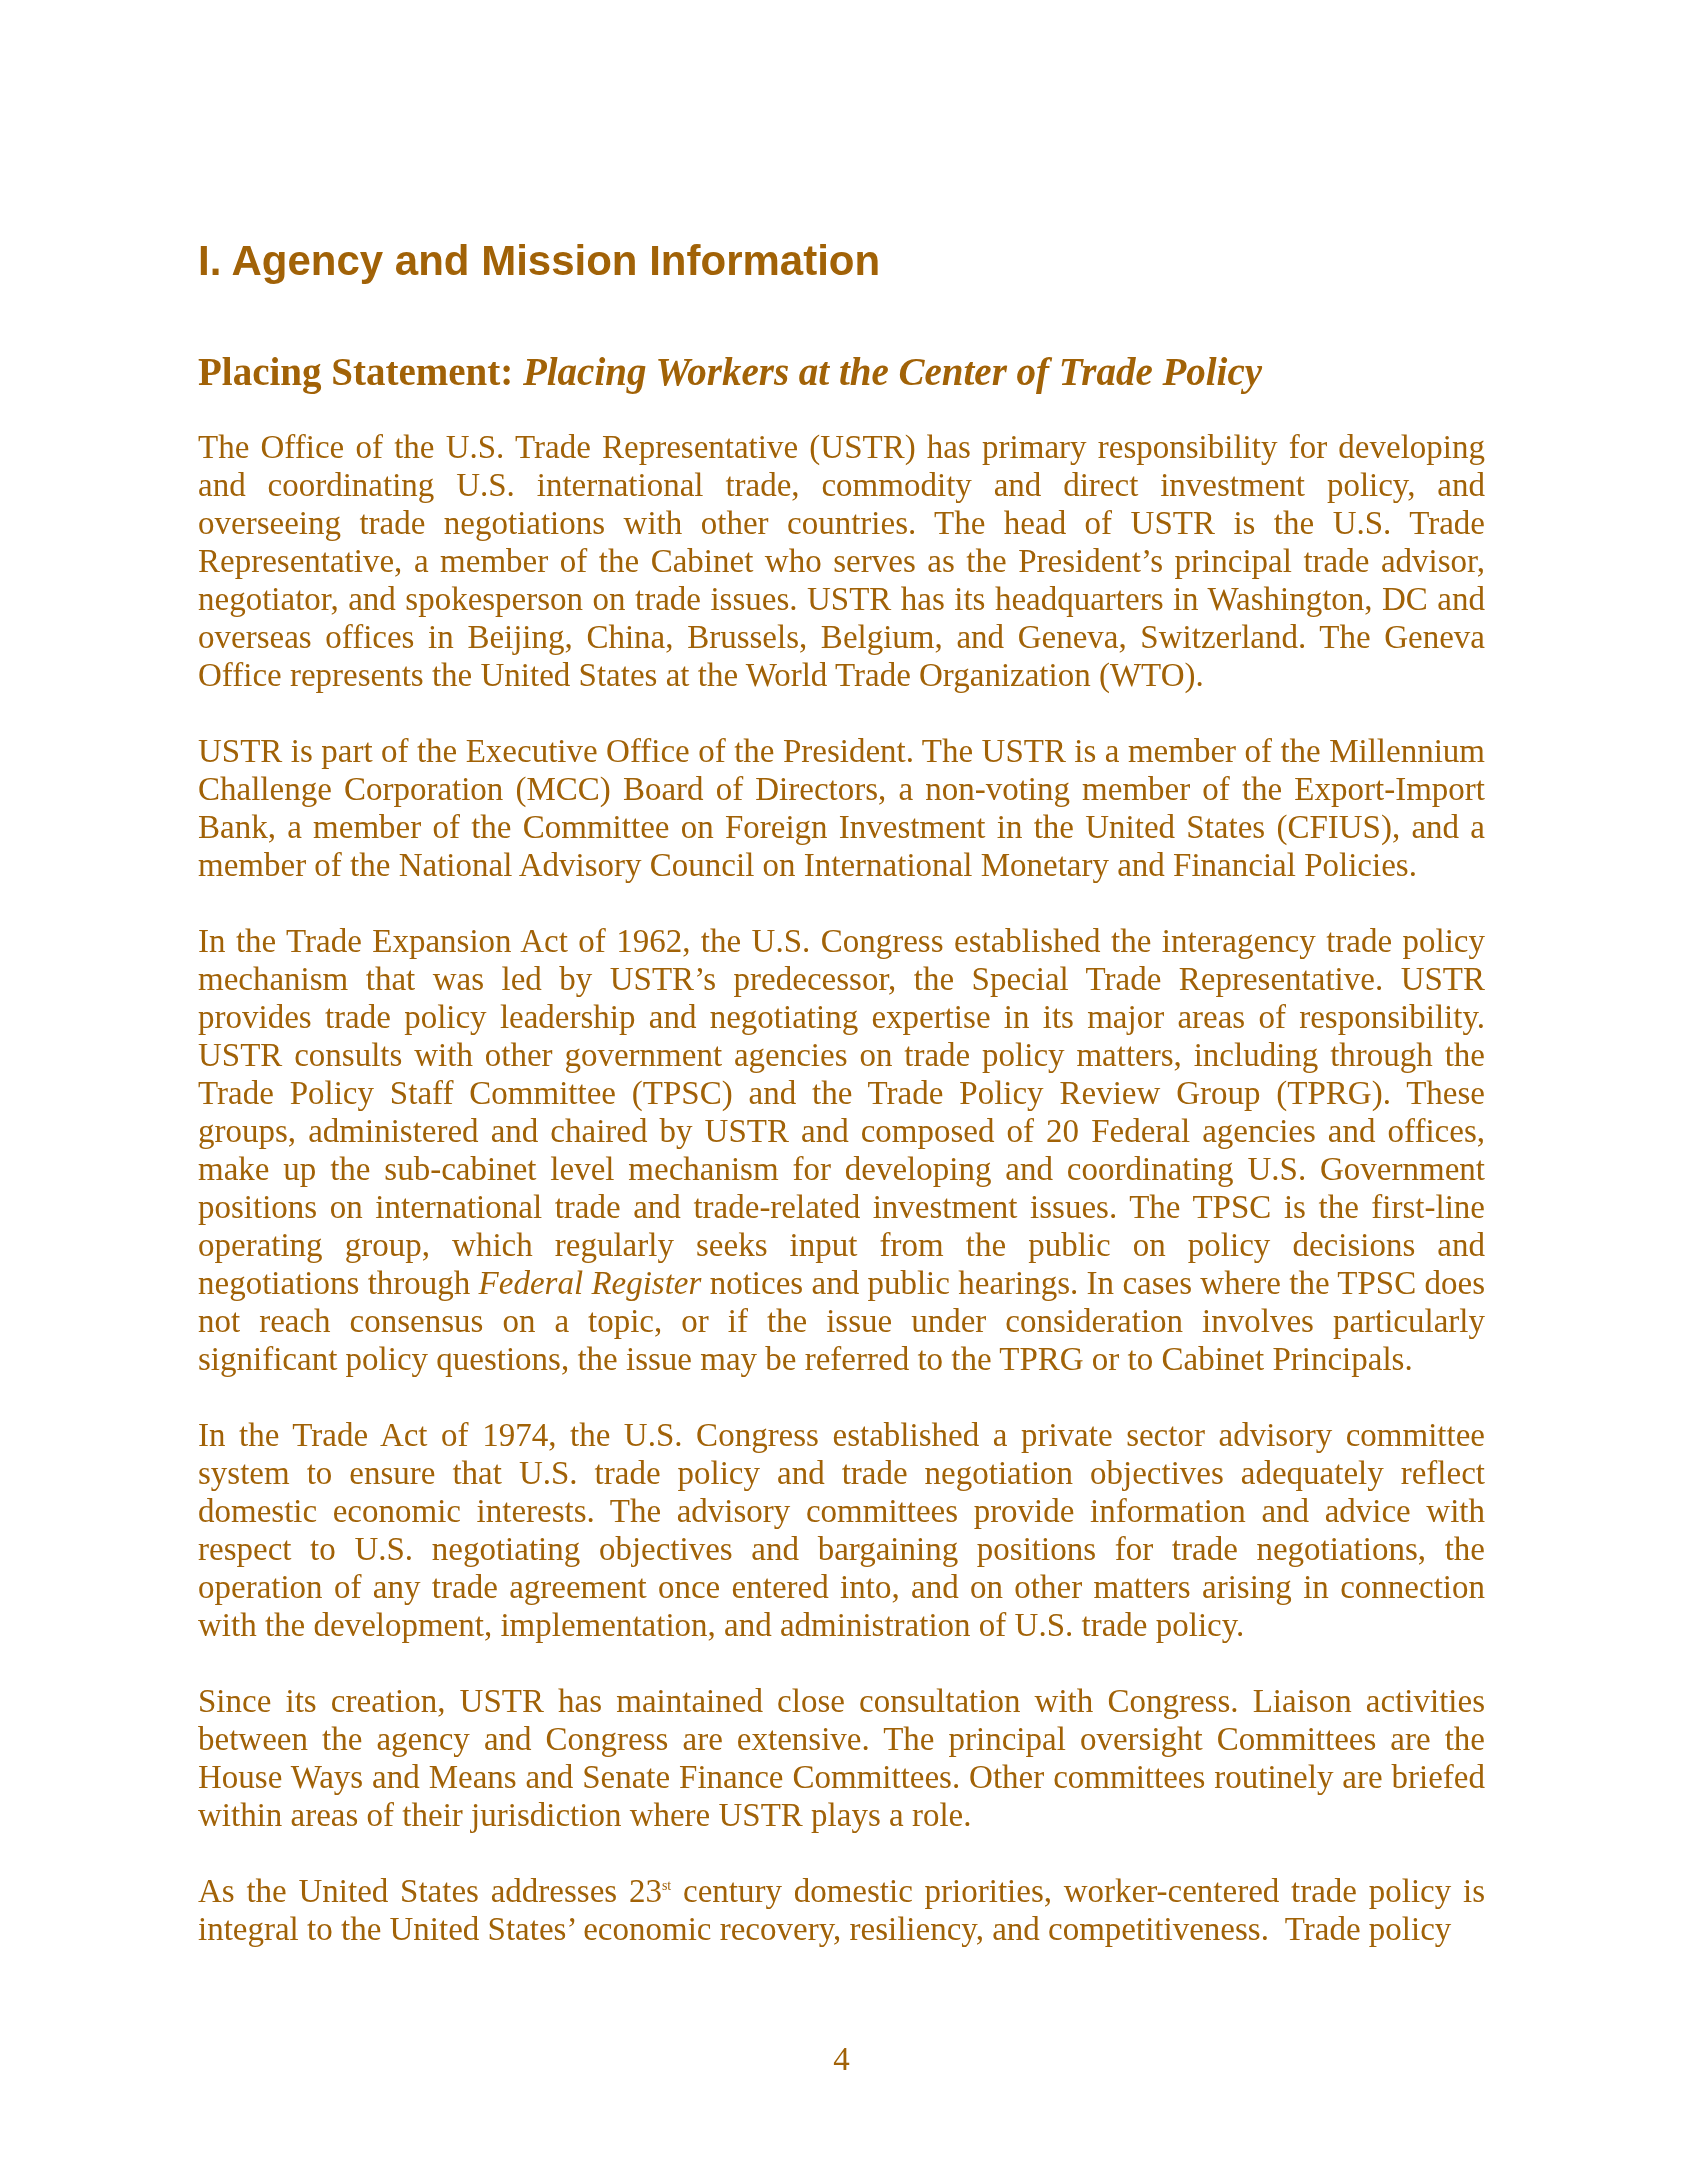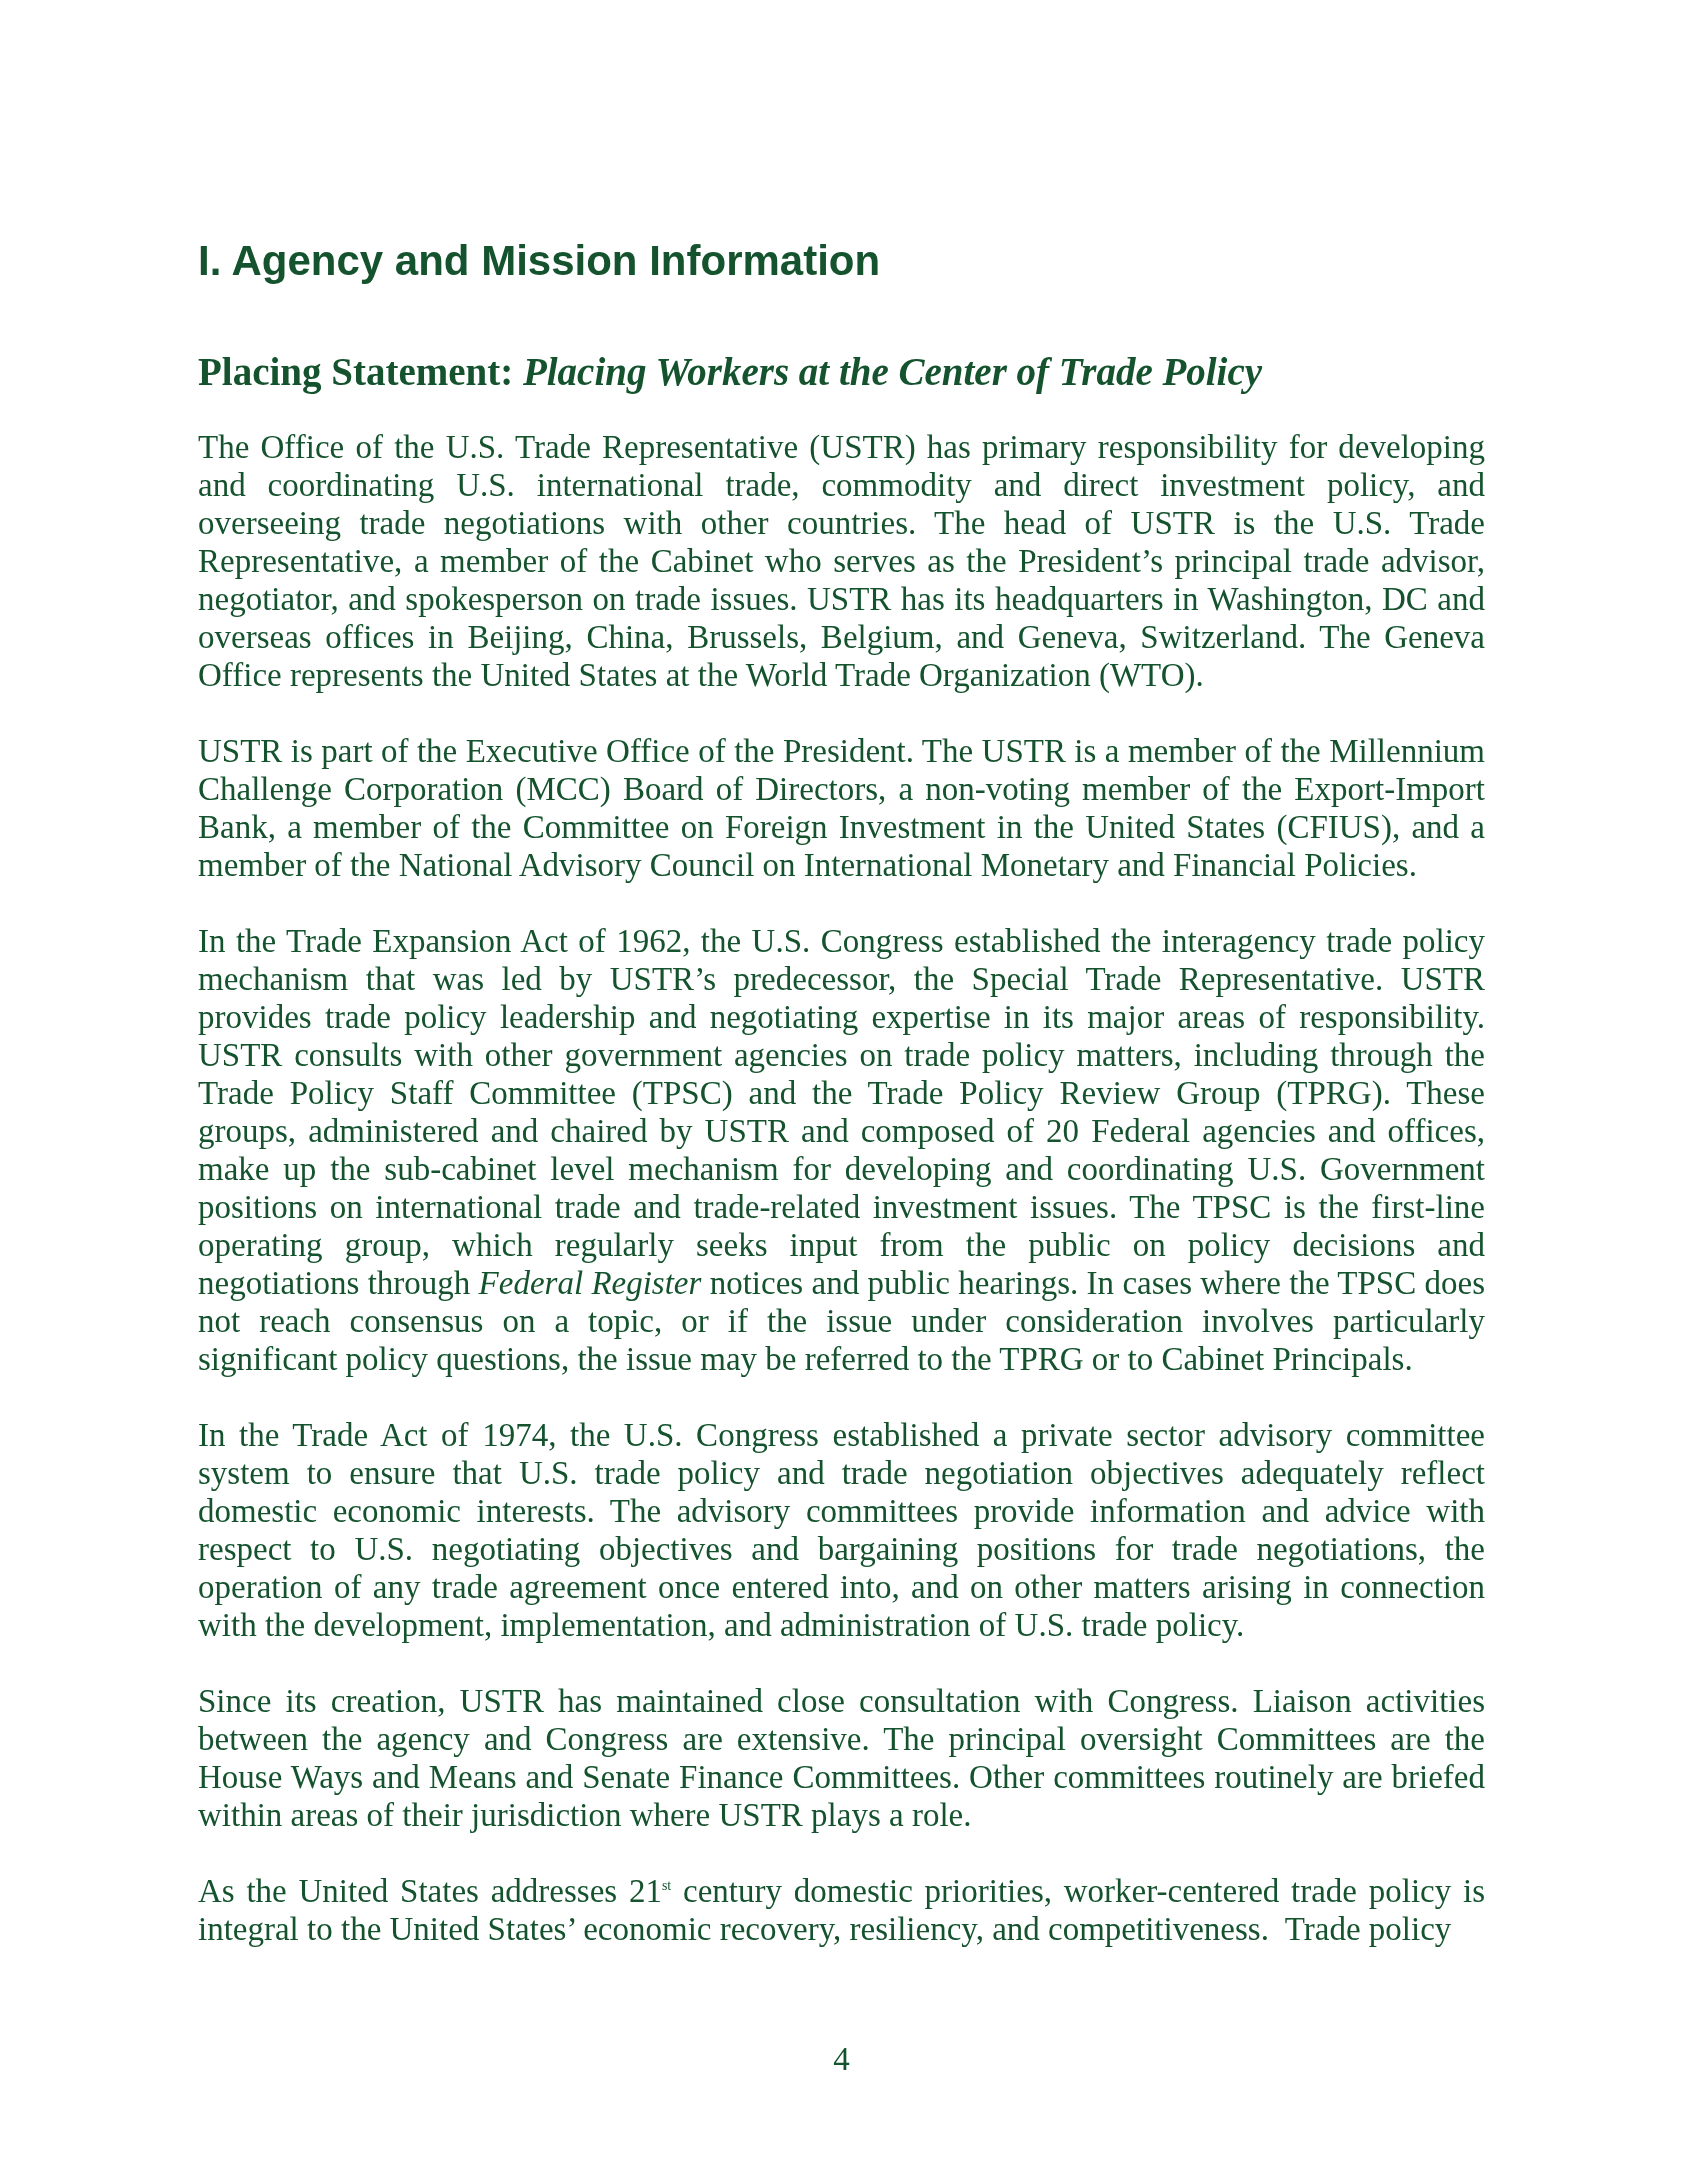--- a/index.html
+++ b/index.html
@@ -6,21 +6,21 @@
     margin: 0;
     padding: 0;
     background: #ffffff;
   }
   .page {
     position: relative;
     width: 1683px;
     height: 2178px;
     margin: 0 auto;
     background: #ffffff;
-    color: #14532d;
+    color: #a16207;
     box-sizing: border-box;
     padding: 236px 198px 0 198px;
     font-family: "Liberation Serif", "DejaVu Serif", serif;
     font-size: 33px;
     line-height: 38px;
     overflow: hidden;
   }
   .section-heading {
     margin: 0;
     font-family: "Liberation Sans", "DejaVu Sans", sans-serif;
@@ -72,18 +72,18 @@
   <p class="body-para first">The Office of the U.S. Trade Representative (USTR) has primary responsibility for developing and coordinating U.S. international trade, commodity and direct investment policy, and overseeing trade negotiations with other countries. The head of USTR is the U.S. Trade Representative, a member of the Cabinet who serves as the President’s principal trade advisor, negotiator, and spokesperson on trade issues. USTR has its headquarters in Washington, DC and overseas offices in Beijing, China, Brussels, Belgium, and Geneva, Switzerland. The Geneva Office represents the United States at the World Trade Organization (WTO).</p>
 
   <p class="body-para">USTR is part of the Executive Office of the President. The USTR is a member of the Millennium Challenge Corporation (MCC) Board of Directors, a non-voting member of the Export-Import Bank, a member of the Committee on Foreign Investment in the United States (CFIUS), and a member of the National Advisory Council on International Monetary and Financial Policies.</p>
 
   <p class="body-para"><span>In the Trade Expansion Act of 1962, the U.S. Congress established the interagency trade policy mechanism that was led by USTR’s predecessor, the Special Trade Representative. USTR provides trade policy leadership and negotiating expertise in its major areas of responsibility. USTR consults with other government agencies on trade policy matters, including through the Trade Policy Staff Committee (TPSC) and the Trade Policy Review Group (TPRG). These groups, administered and chaired by USTR and composed of 20 Federal agencies and offices, make up the sub-cabinet level mechanism for developing and coordinating U.S. Government positions on international trade and trade-related investment issues. The TPSC is the first-line operating group, which regularly seeks input from the public on policy decisions and negotiations through </span><span class="italic-run">Federal Register</span><span> notices and public hearings. In cases where the TPSC does not reach consensus on a topic, or if the issue under consideration involves particularly significant policy questions, the issue may be referred to the TPRG or to Cabinet Principals.</span></p>
 
   <p class="body-para">In the Trade Act of 1974, the U.S. Congress established a private sector advisory committee system to ensure that U.S. trade policy and trade negotiation objectives adequately reflect domestic economic interests. The advisory committees provide information and advice with respect to U.S. negotiating objectives and bargaining positions for trade negotiations, the operation of any trade agreement once entered into, and on other matters arising in connection with the development, implementation, and administration of U.S. trade policy.</p>
 
   <p class="body-para">Since its creation, USTR has maintained close consultation with Congress. Liaison activities between the agency and Congress are extensive. The principal oversight Committees are the House Ways and Means and Senate Finance Committees. Other committees routinely are briefed within areas of their jurisdiction where USTR plays a role.</p>
 
-  <p class="body-para"><span>As the United States addresses 21</span><span class="superscript-run">st</span><span> century domestic priorities, worker-centered trade policy is integral to the United States’ economic recovery, resiliency, and competitiveness.&nbsp; Trade policy</span></p>
+  <p class="body-para"><span>As the United States addresses 23</span><span class="superscript-run">st</span><span> century domestic priorities, worker-centered trade policy is integral to the United States’ economic recovery, resiliency, and competitiveness.&nbsp; Trade policy</span></p>
 
   <div class="page-footer"><span>4</span></div>
 
 </div>
 
 
 </body></html>

